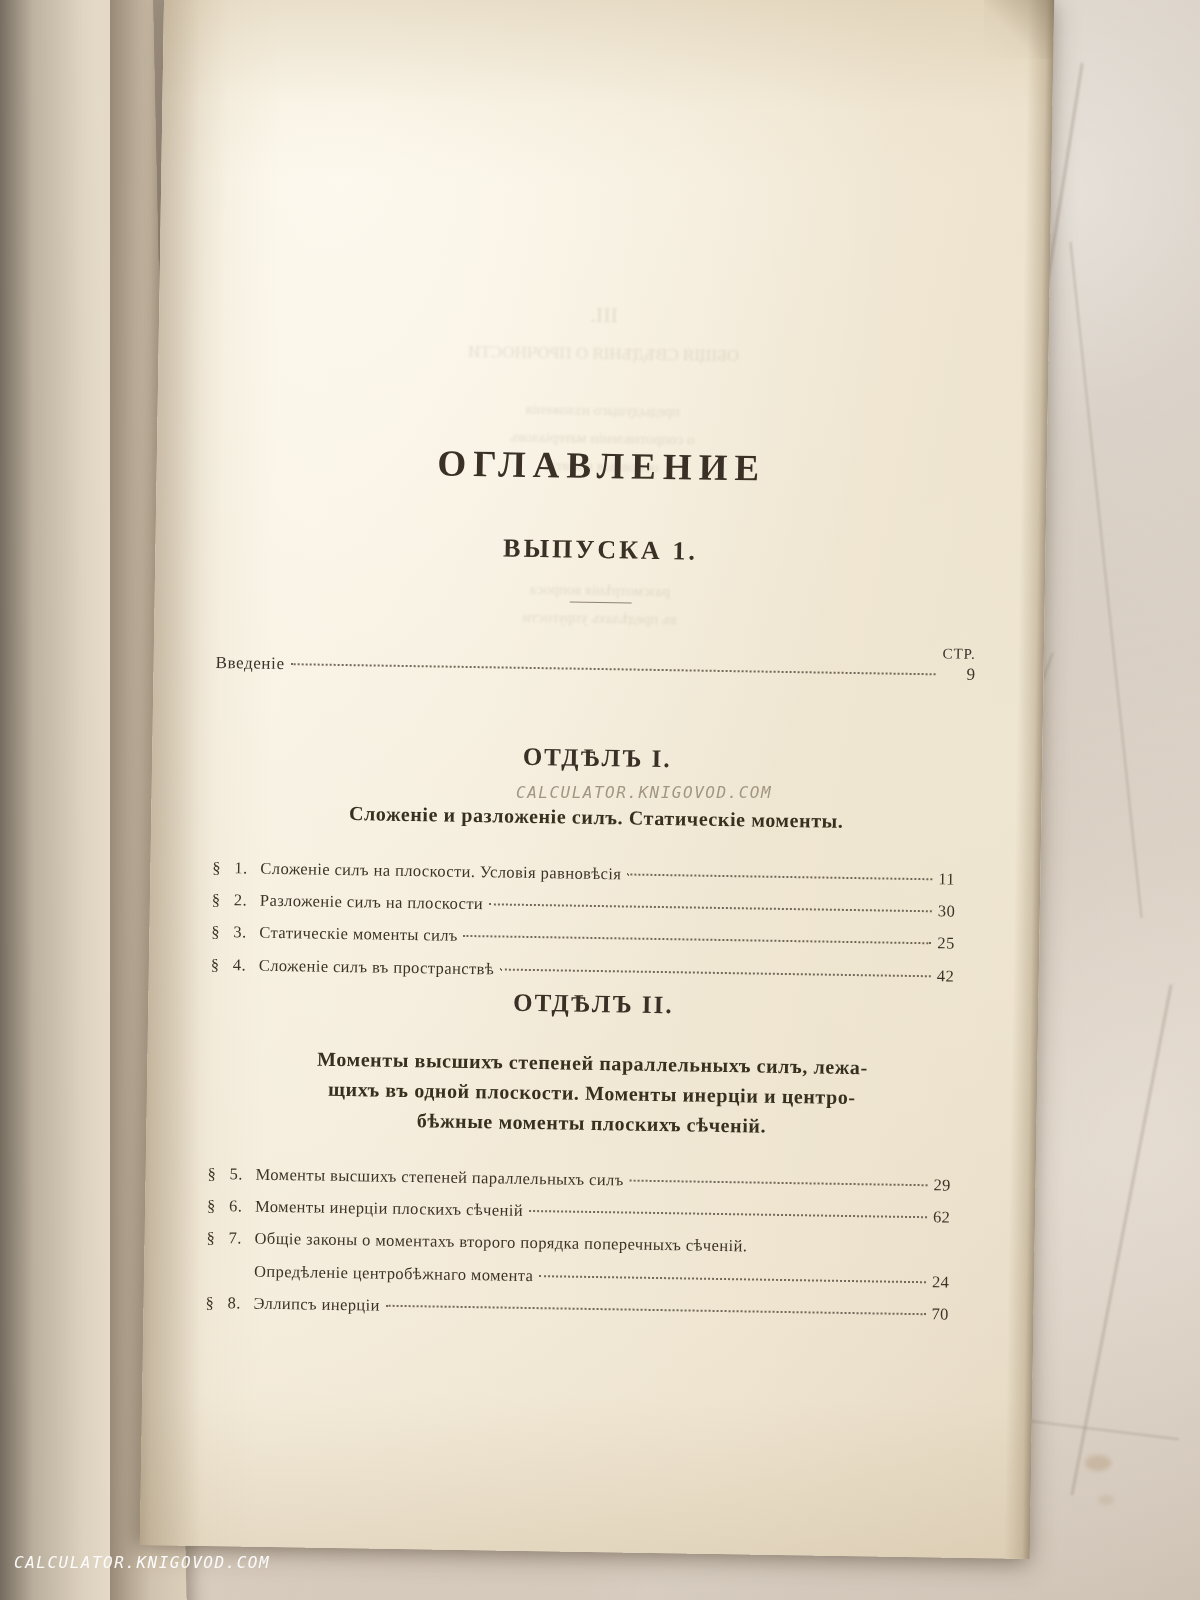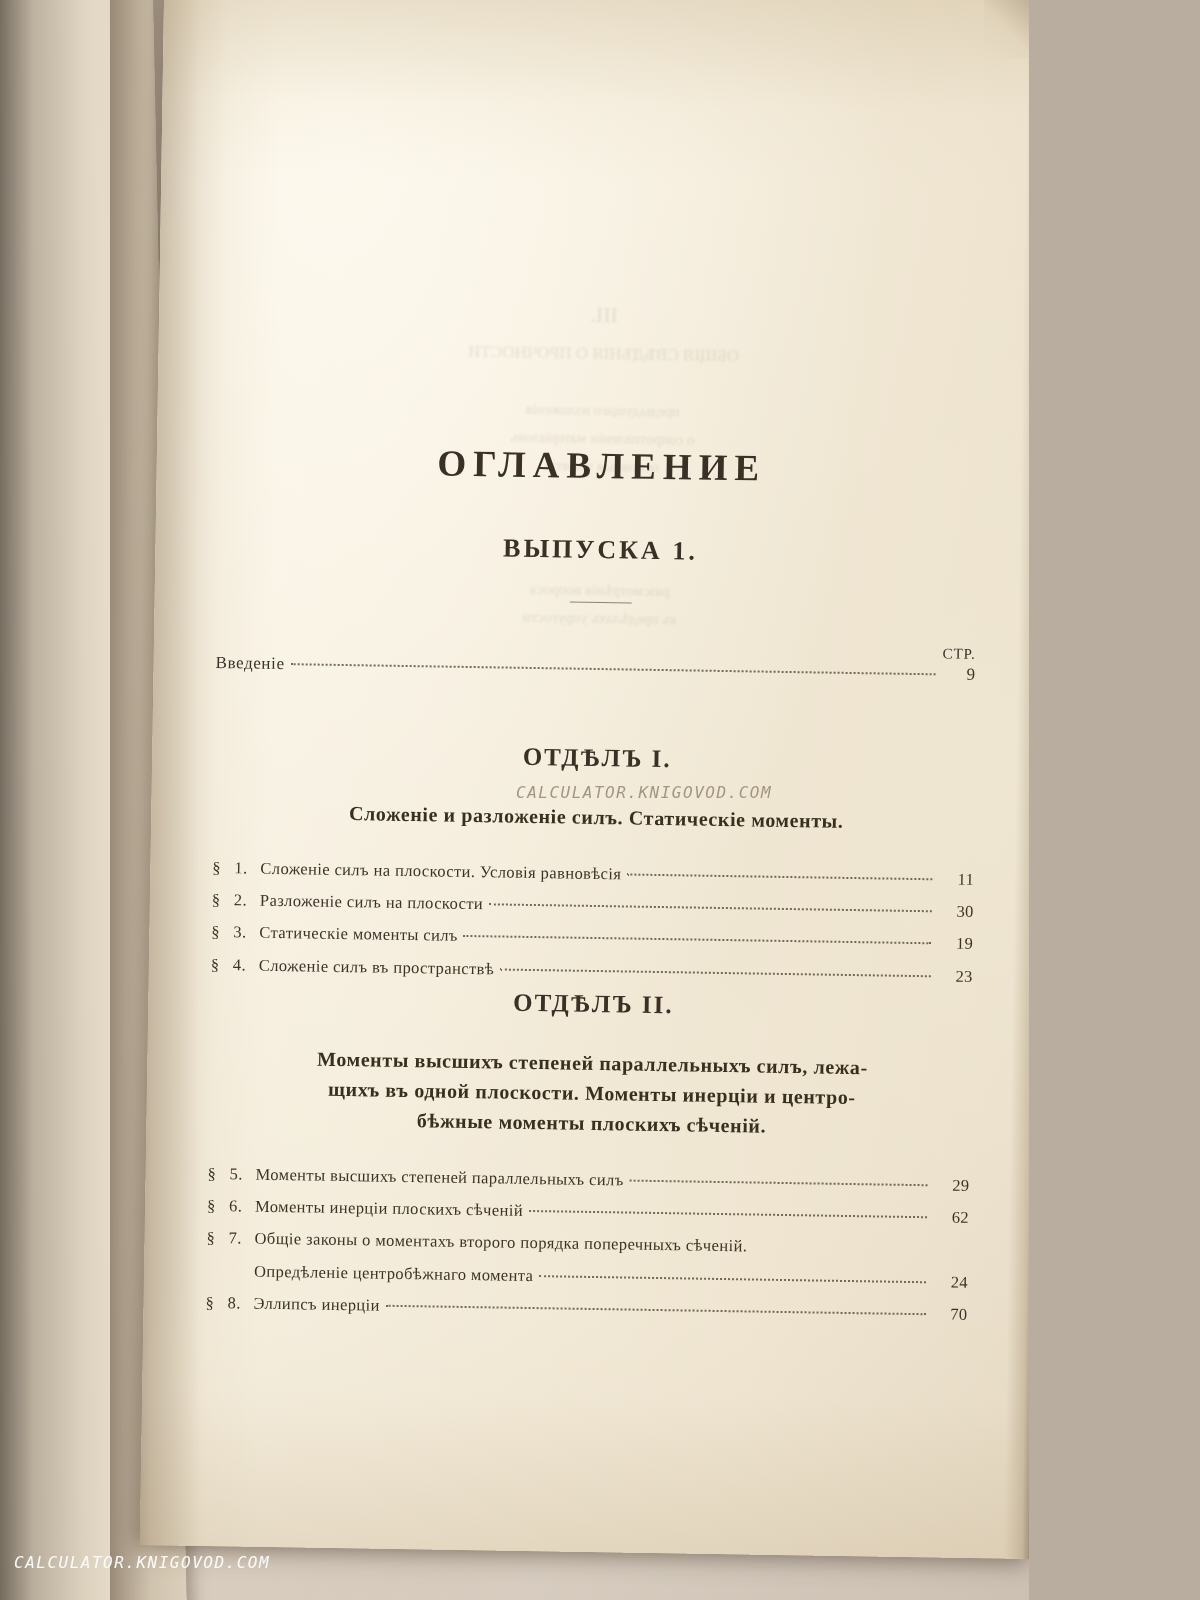--- a/index.html
+++ b/index.html
@@ -8,21 +8,21 @@
   }
   body {
     width: 1200px;
     height: 1600px;
     overflow: hidden;
     font-family: "Liberation Serif", serif;
     background: #b9ada0;
   }
   .scene {
     position: relative;
-    width: 1029px;
+    width: 1200px;
     height: 1600px;
     overflow: hidden;
   }
   
   .table-bg {
     position: absolute;
     inset: 0;
     background:
       radial-gradient(circle at 88% 12%, rgba(255,255,255,0.55), rgba(255,255,255,0) 38%),
       radial-gradient(circle at 96% 72%, rgba(240,232,222,0.65), rgba(240,232,222,0) 45%),
@@ -239,21 +239,20 @@
     flex: 0 0 22px;
   }
   .entry .num {
     flex: 0 0 26px;
   }
   .entry .txt {
     white-space: nowrap;
   }
   .entry .pg {
     flex: 0 0 36px;
-    text-align: right;
     white-space: nowrap;
   }
   .entry.cont .sign,
   .entry.cont .num { visibility: hidden; }
   .entry.nodots .leader { border-bottom: none; }
 
   
   .wm {
     position: absolute;
     font-family: "DejaVu Sans Mono", monospace;
@@ -350,29 +349,29 @@
             <span class="txt">Разложеніе силъ на плоскости</span>
             <span class="leader"></span>
             <span class="pg">30</span>
           </div>
 
           <div class="entry">
             <span class="sign">§</span>
             <span class="num">3.</span>
             <span class="txt">Статическіе моменты силъ</span>
             <span class="leader"></span>
-            <span class="pg">19</span>
+            <span class="pg">25</span>
           </div>
 
           <div class="entry">
             <span class="sign">§</span>
             <span class="num">4.</span>
             <span class="txt">Сложеніе силъ въ пространствѣ</span>
             <span class="leader"></span>
-            <span class="pg">23</span>
+            <span class="pg">42</span>
           </div>
 
         </div>
       </div>
 
       <div class="section" style="top:998px;">
         <div class="sec-head">ОТДѢЛЪ II.</div>
         <div class="sec-title">
           <div>Моменты высшихъ степеней параллельныхъ силъ, лежа-</div>
           <div>щихъ въ одной плоскости. Моменты инерціи и центро-</div>

